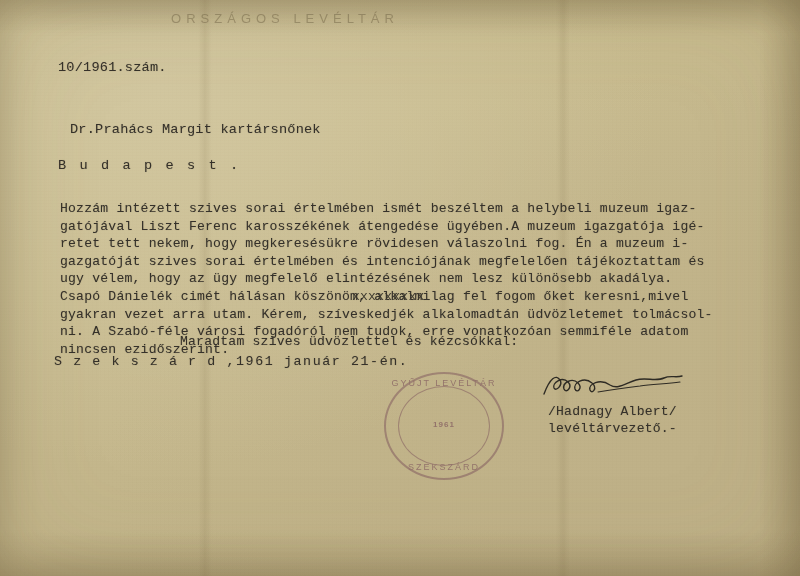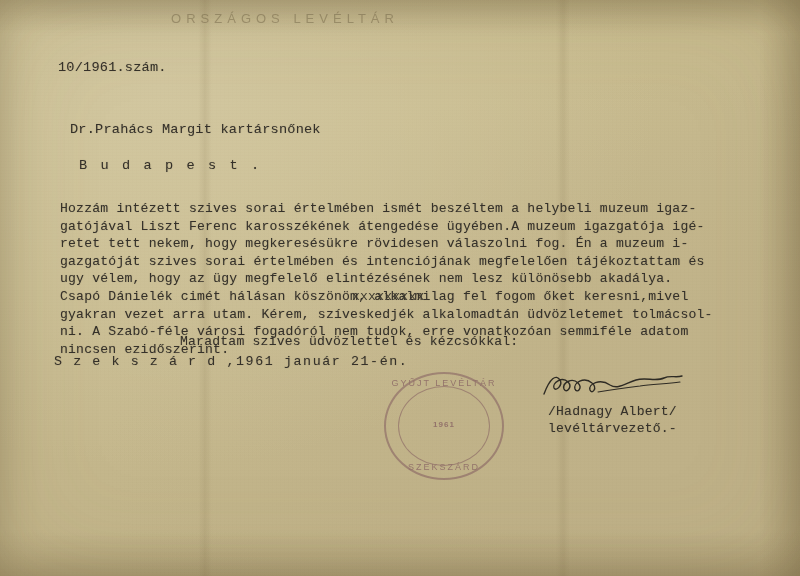--- a/index.html
+++ b/index.html
@@ -75,21 +75,21 @@
     white-space: pre;
     font-family: "Liberation Mono", monospace;
     font-size: 13.2px;
     letter-spacing: 0.2px;
     color: #35312a;
     text-shadow: 0 0 1px rgba(45,40,28,0.25);
   }
 
   .ref { left: 58px; top: 60px; font-size: 13.6px; }
   .addr { left: 58px; top: 122px; font-size: 13.6px; margin-left: 12px; }
-  .city { left: 58px; top: 158px; font-size: 13.6px; letter-spacing: 2.6px; margin-left: 21px; }
+  .city { left: 58px; top: 158px; font-size: 13.6px; letter-spacing: 2.6px; }
 
   .body-block { position: absolute; left: 52px; top: 200px; margin-left: 8px; }
   .body-block .tline {
     position: relative;
     left: 0; top: 0;
     display: block;
     line-height: 17.6px;
     font-size: 13.1px;
   }
 

